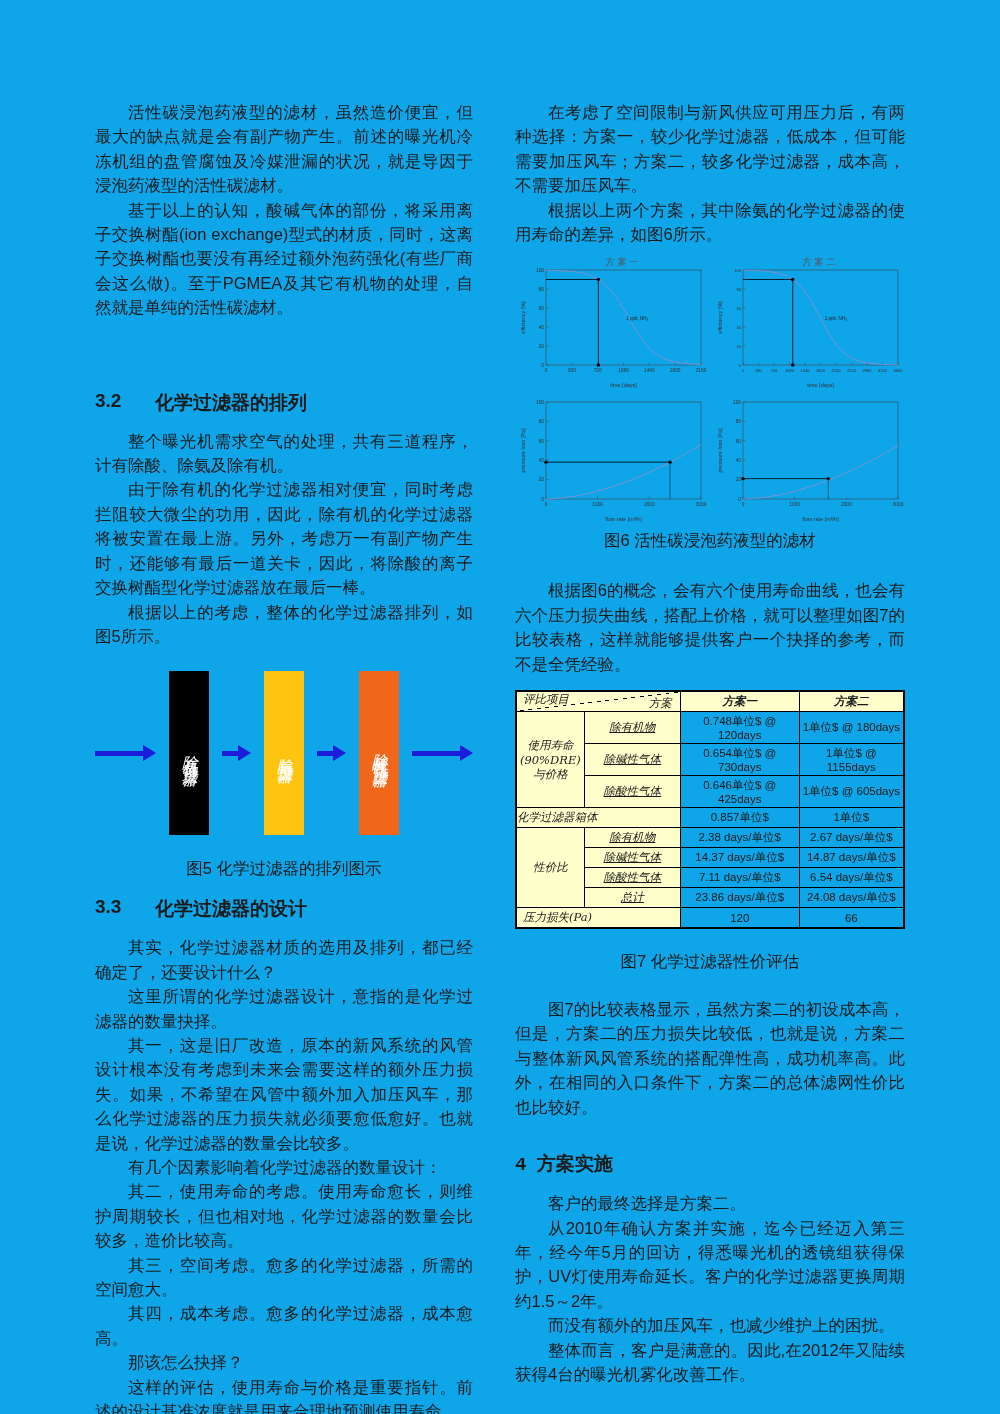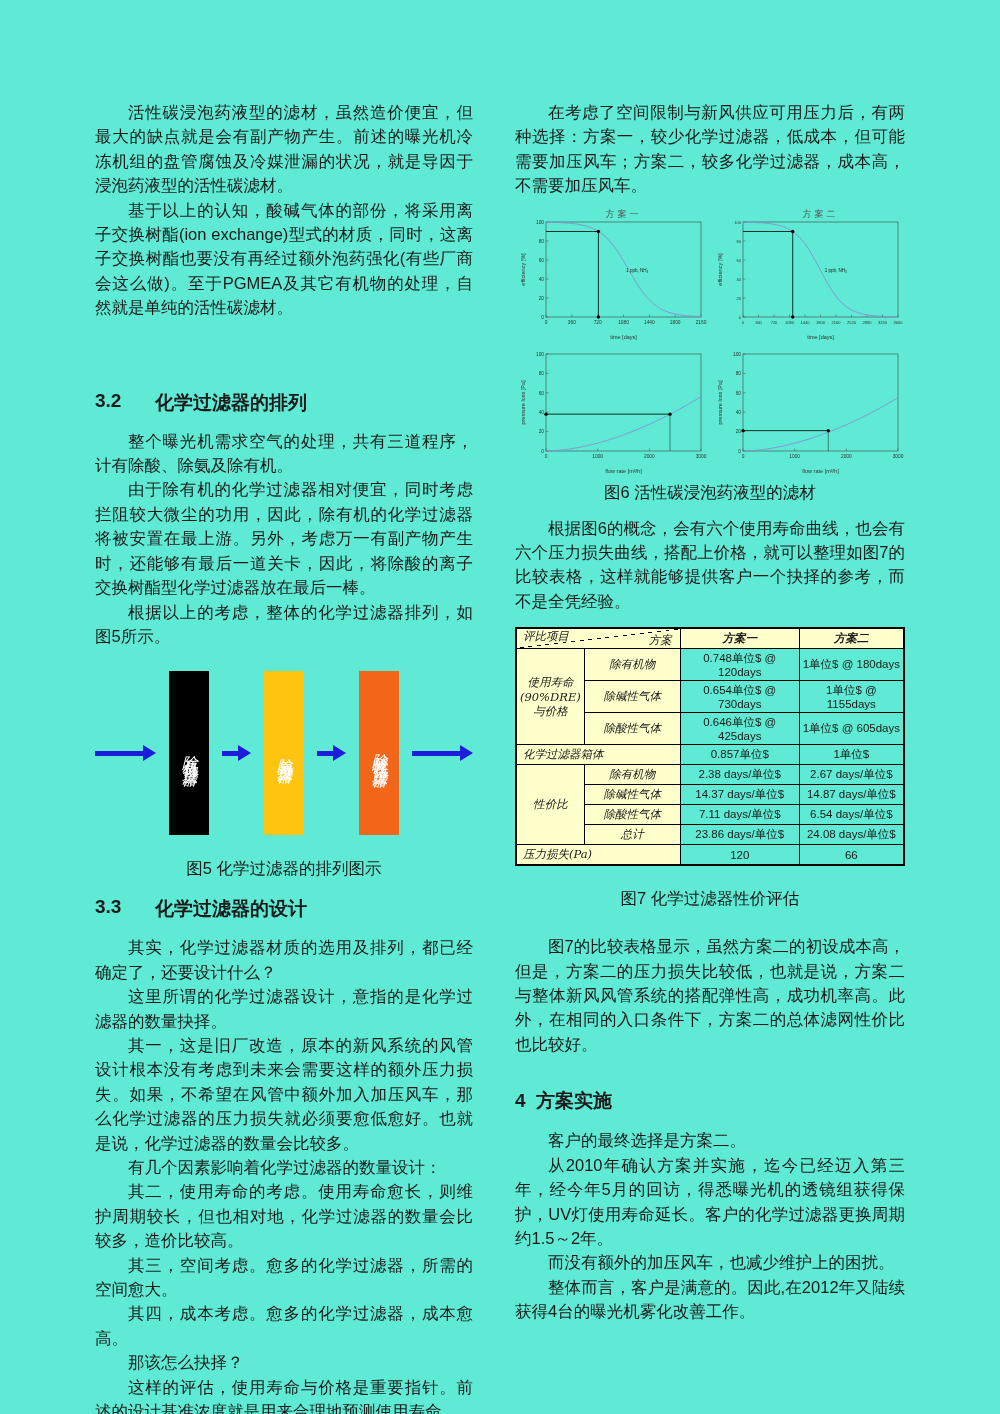--- a/index.html
+++ b/index.html
@@ -1,18 +1,18 @@
 <!DOCTYPE html>
 <html><head>
 <meta charset="utf-8">
 <style>
   * { box-sizing: border-box; margin: 0; padding: 0; }
   html,body { background:#ffffff; }
   .page {
-    width: 1000px; height: 1414px; margin: 0 auto; background: #5eead4;
+    width: 1000px; height: 1414px; margin: 0 auto; background: #0ea5e9;
     position: relative; overflow: hidden;
     padding: 100px 95px 40px 95px;
     font-family: "Liberation Sans", sans-serif;
     color: #1a1a1a;
   }
   .cols { display: flex; gap: 42px; }
   .col-left  { width: 378px; }
   .col-right { width: 390px; }
 
   .p { font-size: 16.5px; line-height: 24.4px; text-indent: 2em; text-align: justify; }
@@ -44,21 +44,21 @@
   
   .fig6-grid { margin-top: 10px; display: grid; grid-template-columns: repeat(2, 1fr); gap: 4px 4px; justify-items: center; }
   .fig6-grid svg { display: block; }
 
   
   .tbl7 { border-collapse: collapse; width: 100%; margin-top: 14px; border: 2px solid #000; }
   .tbl7 td { border: 1px solid #000; font-size: 11.5px; text-align: center; padding: 2px 3px; height: 19px; }
   .tbl7 .ylw { background: #FFFFCC; }
   .tbl7 .lab { font-family: "DejaVu Serif", serif; font-style: italic; }
   .tbl7 .grp { white-space: pre-line; width: 64px; }
-  .tbl7 .sub { width: 96px; }
+  .tbl7 .sub { width: 96px; text-decoration: underline; }
   .diag { position: relative; height: 48px; width: 144px; padding: 0;
     background:
       linear-gradient(to bottom right, rgba(0,0,0,0) 49.5%, #000 49.5%, #000 50.7%, rgba(0,0,0,0) 50.7%),
       #FFFFCC;
   }
   .diag .c-top { position: absolute; top: 4px; right: 8px; font-size: 11.5px; }
   .diag .c-bot { position: absolute; bottom: 4px; left: 6px; font-size: 11.5px; }
   .plan-h { font-size: 13px; font-weight: 700; }
 </style>
 </head>
@@ -106,20 +106,21 @@
       <p class="p">有几个因素影响着化学过滤器的数量设计：</p>
       <p class="p">其二，使用寿命的考虑。使用寿命愈长，则维护周期较长，但也相对地，化学过滤器的数量会比较多，造价比较高。</p>
       <p class="p">其三，空间考虑。愈多的化学过滤器，所需的空间愈大。</p>
       <p class="p">其四，成本考虑。愈多的化学过滤器，成本愈高。</p>
       <p class="p">那该怎么抉择？</p>
       <p class="p">这样的评估，使用寿命与价格是重要指针。前述的设计基准浓度就是用来合理地预测使用寿命。</p>
     </div>
 
     <div class="col-right">
       <p class="p">在考虑了空间限制与新风供应可用压力后，有两种选择：方案一，较少化学过滤器，低成本，但可能需要加压风车；方案二，较多化学过滤器，成本高，不需要加压风车。</p>
+      <p class="p">根据以上两个方案，其中除氨的化学过滤器的使用寿命的差异，如图6所示。</p>
 
       <div class="fig6-grid">
         <svg width="192" height="134" viewBox="0 0 192 134">
             <rect x="30" y="14" width="155" height="95" fill="none" stroke="#444" stroke-width="0.6"></rect>
             <text x="107.5" y="9" font-size="9" fill="#555" text-anchor="middle" letter-spacing="3" font-family="Liberation Sans, sans-serif">方案一</text>
             <line x1="30" y1="109" x2="30" y2="106.5" stroke="#444" stroke-width="0.5"></line>
             <text x="30" y="116" font-size="4.8" fill="#333" text-anchor="middle" font-family="Liberation Sans, sans-serif">0</text>
             <line x1="55.83333333333333" y1="109" x2="55.83333333333333" y2="106.5" stroke="#444" stroke-width="0.5"></line>
             <text x="55.83333333333333" y="116" font-size="4.8" fill="#333" text-anchor="middle" font-family="Liberation Sans, sans-serif">360</text>
             <line x1="81.66666666666666" y1="109" x2="81.66666666666666" y2="106.5" stroke="#444" stroke-width="0.5"></line>
@@ -255,21 +256,21 @@
             <text transform="translate(9,56.5) rotate(-90)" font-size="5.5" fill="#333" text-anchor="middle" font-family="Liberation Sans, sans-serif">pressure loss [Pa]</text>
             <polyline points="30.0,105.0 31.9,105.0 33.9,104.9 35.8,104.8 37.8,104.7 39.7,104.6 41.6,104.4 43.6,104.2 45.5,104.1 47.4,103.8 49.4,103.6 51.3,103.3 53.3,103.1 55.2,102.8 57.1,102.5 59.1,102.1 61.0,101.8 62.9,101.5 64.9,101.1 66.8,100.7 68.8,100.3 70.7,99.9 72.6,99.4 74.6,99.0 76.5,98.5 78.4,98.0 80.4,97.5 82.3,97.0 84.3,96.5 86.2,96.0 88.1,95.4 90.1,94.8 92.0,94.3 93.9,93.7 95.9,93.1 97.8,92.4 99.8,91.8 101.7,91.2 103.6,90.5 105.6,89.8 107.5,89.1 109.4,88.4 111.4,87.7 113.3,87.0 115.3,86.3 117.2,85.5 119.1,84.7 121.1,84.0 123.0,83.2 124.9,82.4 126.9,81.6 128.8,80.7 130.8,79.9 132.7,79.0 134.6,78.2 136.6,77.3 138.5,76.4 140.4,75.5 142.4,74.6 144.3,73.7 146.3,72.8 148.2,71.8 150.1,70.8 152.1,69.9 154.0,68.9 155.9,67.9 157.9,66.9 159.8,65.9 161.8,64.9 163.7,63.8 165.6,62.8 167.6,61.7 169.5,60.6 171.4,59.5 173.4,58.5 175.3,57.3 177.3,56.2 179.2,55.1 181.1,54.0 183.1,52.8 185.0,51.6" fill="none" stroke="#8a90cf" stroke-width="0.9"></polyline>
             <line x1="30" y1="84.63" x2="115.25" y2="84.63" stroke="#000" stroke-width="0.8"></line>
             <line x1="115.25" y1="84.63" x2="115.25" y2="105" stroke="#000" stroke-width="0.45"></line>
             <circle cx="30" cy="84.63" r="1.7" fill="#000"></circle>
             <circle cx="115.25" cy="84.63" r="1.7" fill="#000"></circle>
           </svg>
       </div>
       <div class="caption" style="margin-top:6px;">图6 活性碳浸泡药液型的滤材</div>
 
-      <p class="p" style="margin-top:12px;">根据图6的概念，会有六个使用寿命曲线，也会有六个压力损失曲线，搭配上价格，就可以整理如图7的比较表格，这样就能够提供客户一个抉择的参考，而不是全凭经验。</p>
+      <p class="p" style="margin-top:26px;">根据图6的概念，会有六个使用寿命曲线，也会有六个压力损失曲线，搭配上价格，就可以整理如图7的比较表格，这样就能够提供客户一个抉择的参考，而不是全凭经验。</p>
 
       <table class="tbl7">
         <tbody>
             <tr>
           <td class="diag" colspan="2">
             <span class="c-top lab">方案</span>
             <span class="c-bot lab">评比项目</span>
           </td>
           <td class="ylw lab plan-h">方案一</td>
           <td class="ylw lab plan-h">方案二</td>
@@ -286,21 +287,21 @@
           <td class="ylw lab sub">除碱性气体</td>
           <td>0.654单位$ @ 730days</td>
           <td>1单位$ @ 1155days</td>
         </tr>
         <tr>
           <td class="ylw lab sub">除酸性气体</td>
           <td>0.646单位$ @ 425days</td>
           <td>1单位$ @ 605days</td>
         </tr>
         <tr>
-          <td class="ylw lab" colspan="2" style="text-align:left; padding-left:6px;margin-top:36px;">化学过滤器箱体</td>
+          <td class="ylw lab" colspan="2" style="text-align:left; padding-left:0;margin-top:36px;">化学过滤器箱体</td>
           <td>0.857单位$</td>
           <td>1单位$</td>
         </tr>
         <tr>
           <td class="ylw lab grp" rowspan="4">性价比</td>
           <td class="ylw lab sub">除有机物</td>
           <td>2.38 days/单位$</td>
           <td>2.67 days/单位$</td>
         </tr>
         <tr>
@@ -322,21 +323,21 @@
           <td class="ylw lab" colspan="2" style="text-align:left; padding-left:6px;">压力损失(Pa)</td>
           <td>120</td>
           <td>66</td>
         </tr>
       </tbody>
         </table>
       <div class="caption" style="margin-top:22px;">图7 化学过滤器性价评估</div>
 
       <p class="p" style="margin-top:24px;">图7的比较表格显示，虽然方案二的初设成本高，但是，方案二的压力损失比较低，也就是说，方案二与整体新风风管系统的搭配弹性高，成功机率高。此外，在相同的入口条件下，方案二的总体滤网性价比也比较好。</p>
 
-      <div class="h-main" style="margin-top:32px;">
+      <div class="h-main" style="margin-top:32px;font-family:Liberation Mono, monospace;">
         <span class="hnum4">4</span><span>方案实施</span>
       </div>
       <p class="p" style="margin-top:14px;">客户的最终选择是方案二。</p>
       <p class="p">从2010年确认方案并实施，迄今已经迈入第三年，经今年5月的回访，得悉曝光机的透镜组获得保护，UV灯使用寿命延长。客户的化学过滤器更换周期约1.5～2年。</p>
       <p class="p">而没有额外的加压风车，也减少维护上的困扰。</p>
       <p class="p">整体而言，客户是满意的。因此,在2012年又陆续获得4台的曝光机雾化改善工作。</p>
     </div>
   </div>
 </div>
 

